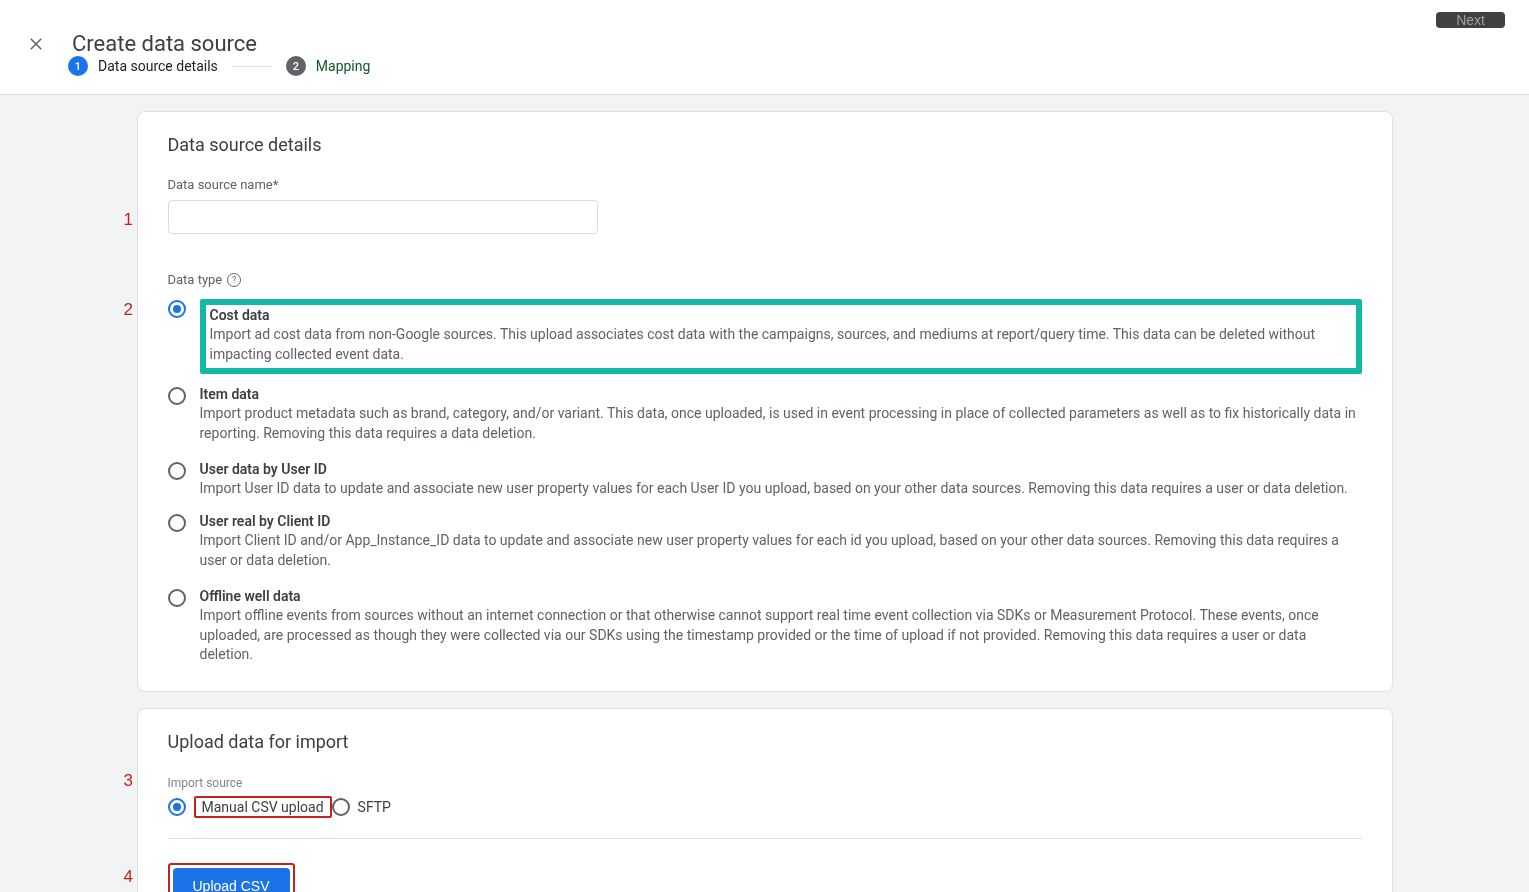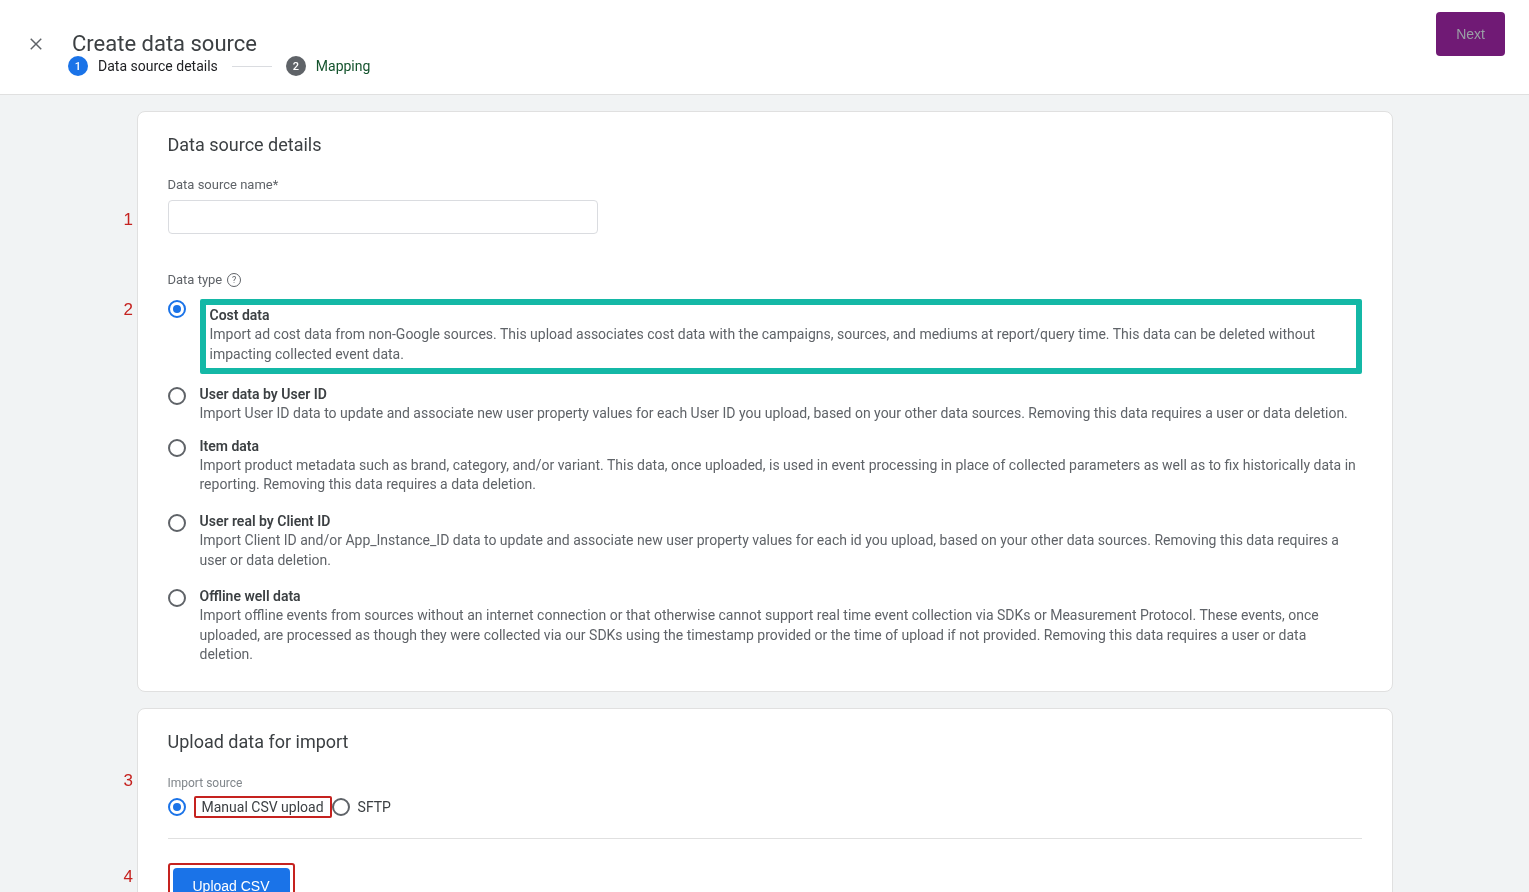--- a/index.html
+++ b/index.html
@@ -30,24 +30,24 @@
 .close-btn svg { width: 18px; height: 18px; }
 .page-title {
   font-size: 22px;
   font-weight: 400;
   color: #3c4043;
 }
 .next-btn {
   position: absolute;
   right: 24px;
   top: 12px;
-  background: #701a75;
+  background: #404040;
   color: #9aa0a6;
   border: none;
-  padding: 14px 20px;
+  padding: 0 20px;
   font-size: 14px;
   border-radius: 4px;
   font-weight: 500;
   cursor: not-allowed;
 }
 .stepper {
   background: #fff;
   display: flex;
   align-items: center;
   padding: 0 24px 18px 68px;
@@ -278,33 +278,33 @@
     <div class="radio-list">
 
       <div class="radio-item" style="padding-bottom:8px;">
         <div class="radio checked"></div>
         <div class="radio-body highlight-box hl-cost">
           <div class="radio-title">Cost data</div>
           <div class="radio-desc">Import ad cost data from non-Google sources. This upload associates cost data with the campaigns, sources, and mediums at report/query time. This data can be deleted without impacting collected event data.</div>
         </div>
       </div>
 
+      <div class="radio-item">
+        <div class="radio"></div>
+        <div class="radio-body">
+          <div class="radio-title">Item data</div>
+          <div class="radio-desc">Import product metadata such as brand, category, and/or variant. This data, once uploaded, is used in event processing in place of collected parameters as well as to fix historically data in reporting. Removing this data requires a data deletion.</div>
+        </div>
+      </div>
+
       <div class="radio-item compact">
         <div class="radio"></div>
         <div class="radio-body">
           <div class="radio-title">User data by User ID</div>
           <div class="radio-desc">Import User ID data to update and associate new user property values for each User ID you upload, based on your other data sources. Removing this data requires a user or data deletion.</div>
-        </div>
-      </div>
-
-      <div class="radio-item">
-        <div class="radio"></div>
-        <div class="radio-body">
-          <div class="radio-title">Item data</div>
-          <div class="radio-desc">Import product metadata such as brand, category, and/or variant. This data, once uploaded, is used in event processing in place of collected parameters as well as to fix historically data in reporting. Removing this data requires a data deletion.</div>
         </div>
       </div>
 
       <div class="radio-item">
         <div class="radio"></div>
         <div class="radio-body">
           <div class="radio-title">User real by Client ID</div>
           <div class="radio-desc">Import Client ID and/or App_Instance_ID data to update and associate new user property values for each id you upload, based on your other data sources. Removing this data requires a user or data deletion.</div>
         </div>
       </div>

